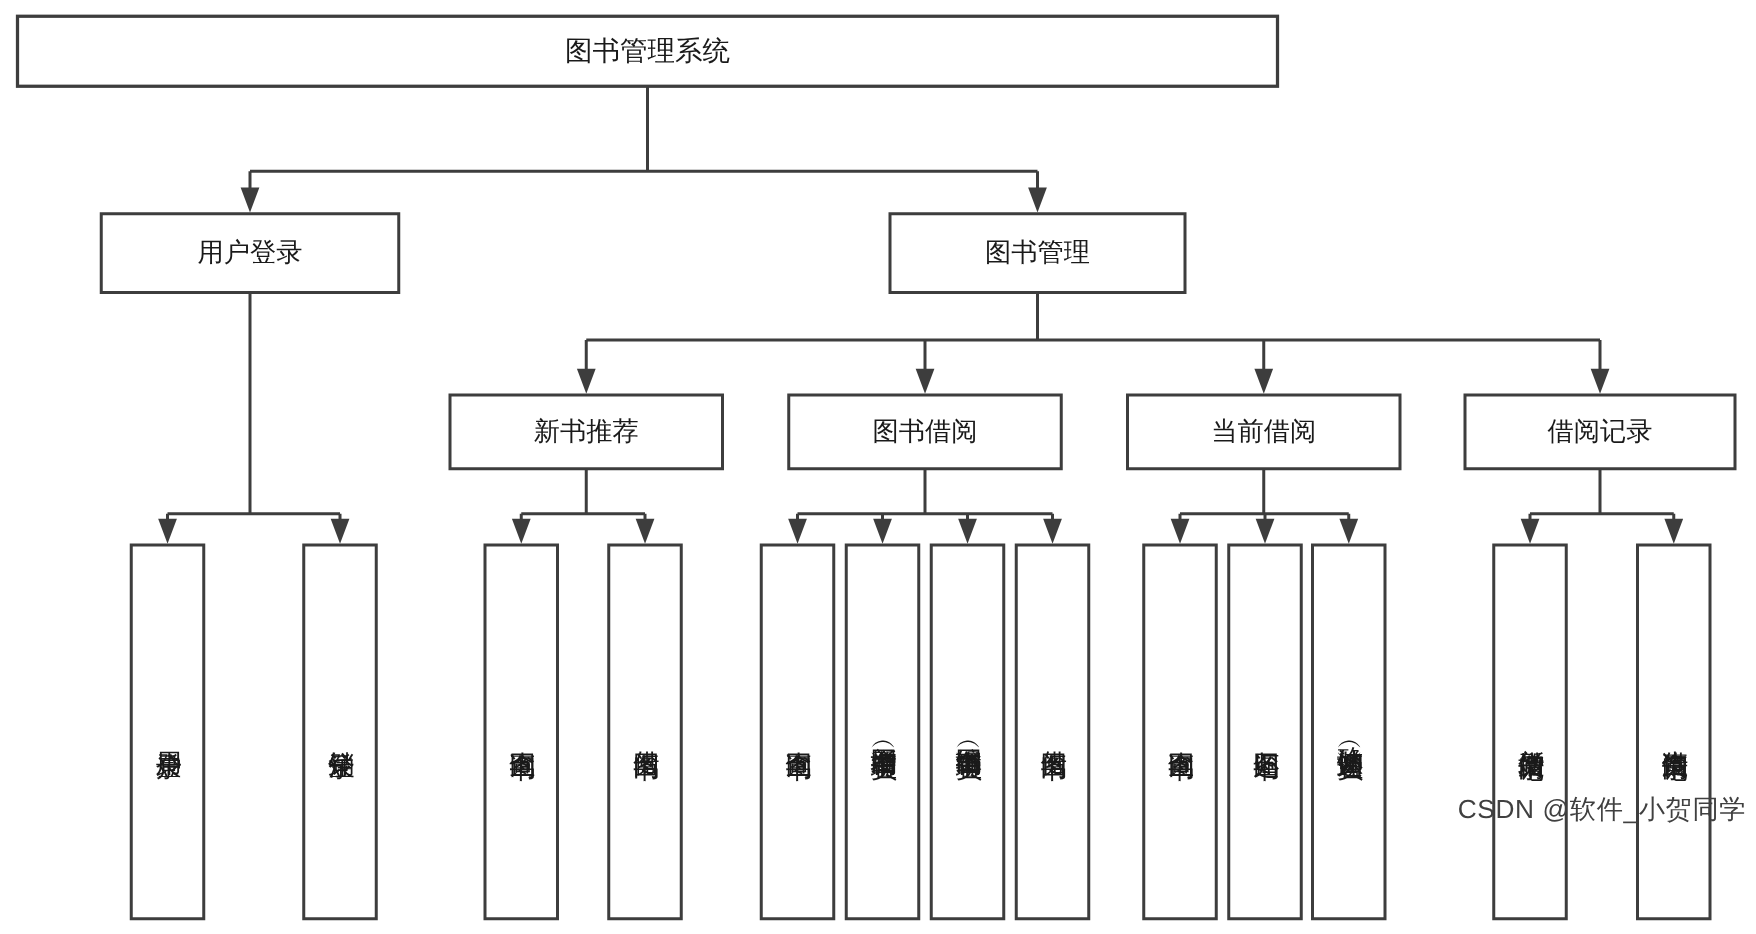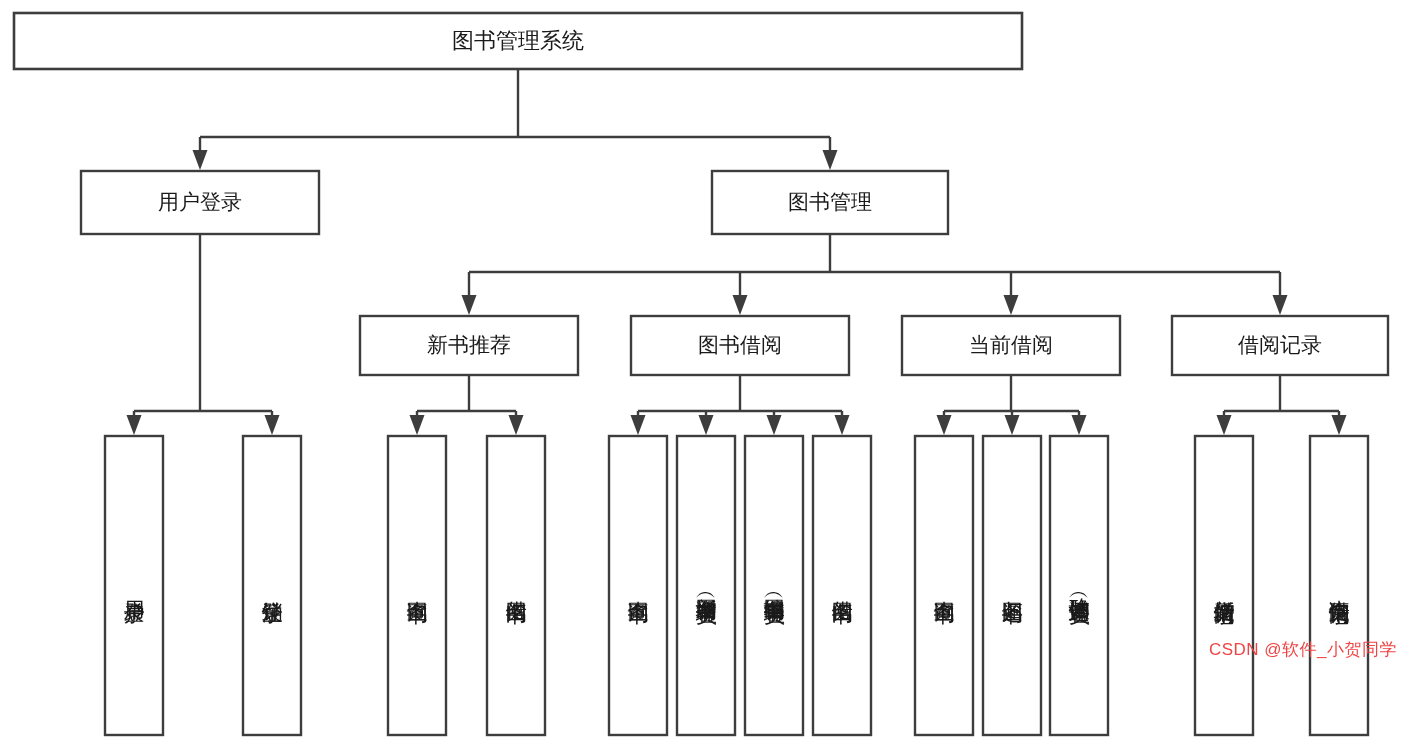--- a/index.html
+++ b/index.html
@@ -69,22 +69,22 @@
     color: #1a1a1a;
     letter-spacing: 1px;
     white-space: nowrap;
     text-align: center;
   }
   .watermark {
     position: absolute;
     right: 8px;
     bottom: 4px;
     font-family: "Liberation Sans", "DejaVu Sans", sans-serif;
-    font-size: 17px;
-    color: #ef4444;
+    font-size: 21px;
+    color: #404040;
     letter-spacing: 0.5px;
     white-space: nowrap;
   }
 </style>
 </head>
 <body>
 
 <div id="diagram-root">
   <svg class="diagram-canvas" viewBox="0 0 1405 747">
     <g id="connectors-layer">

